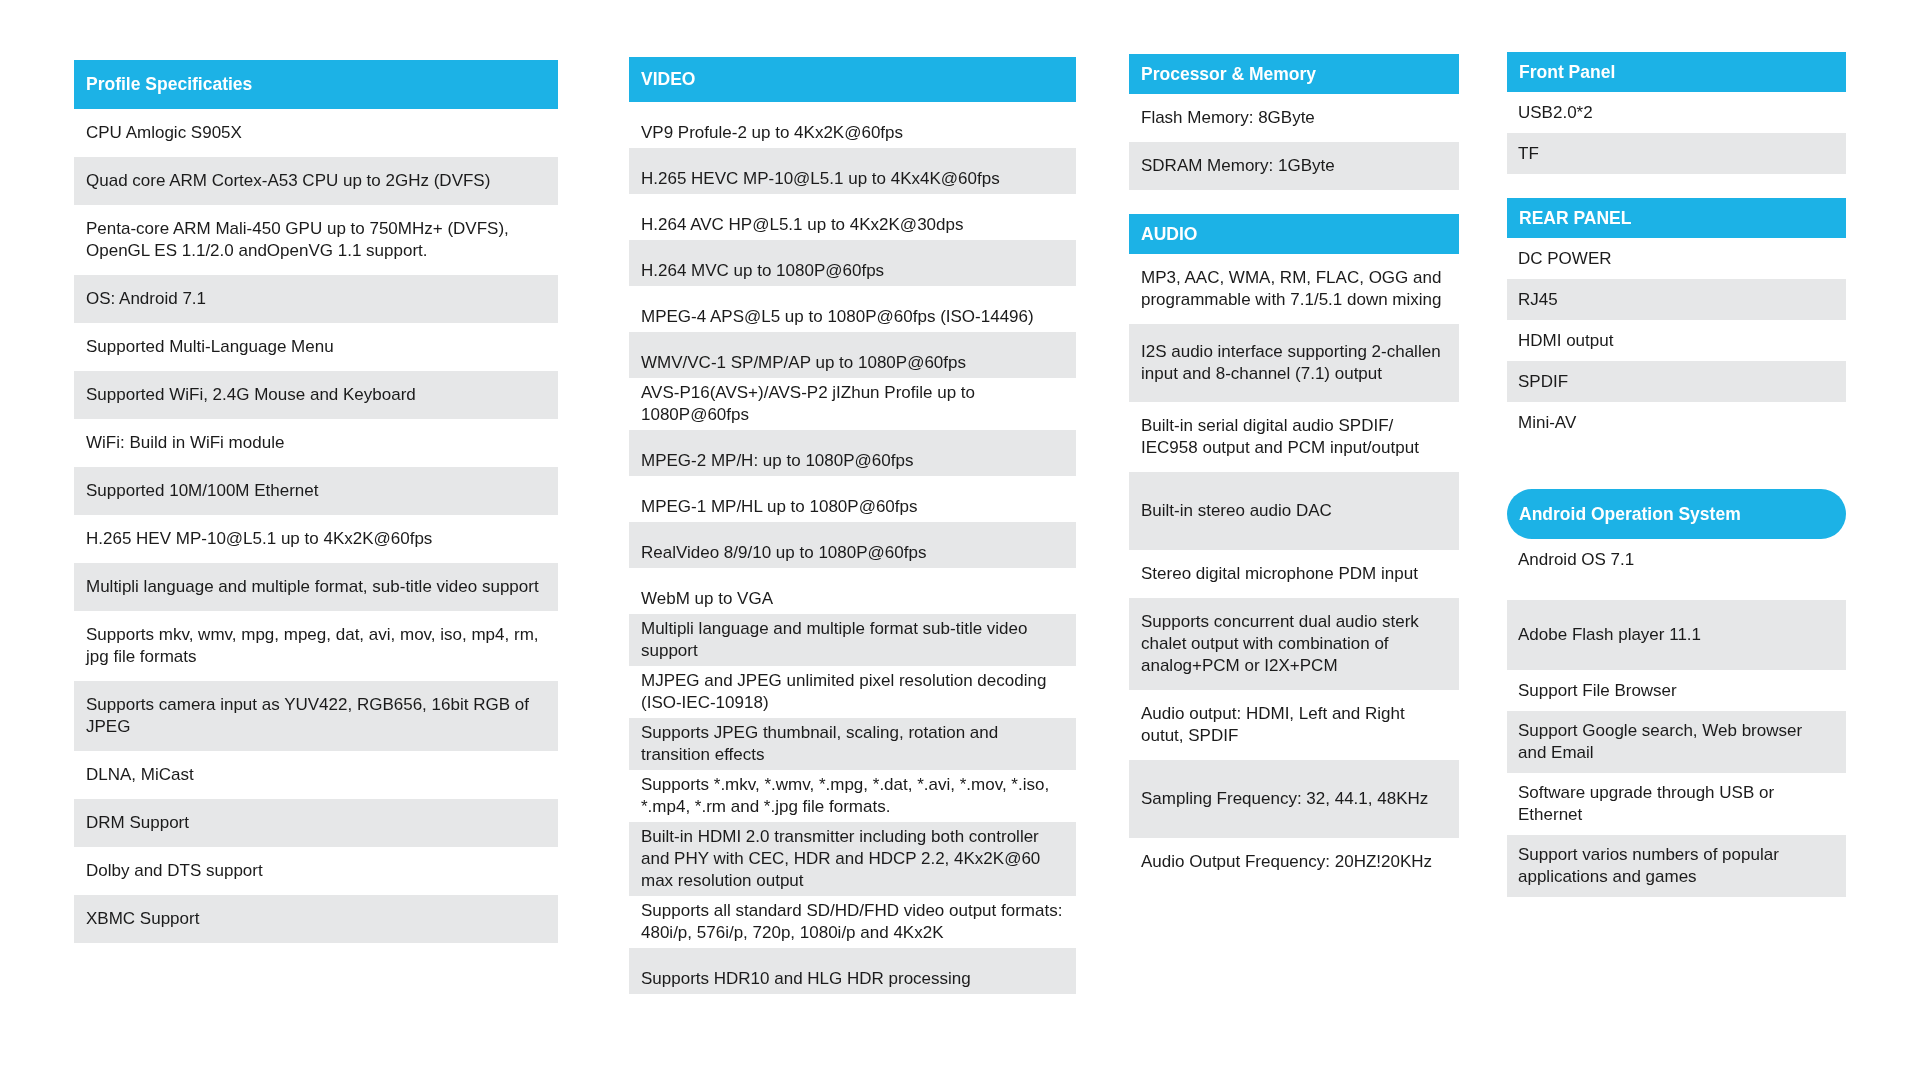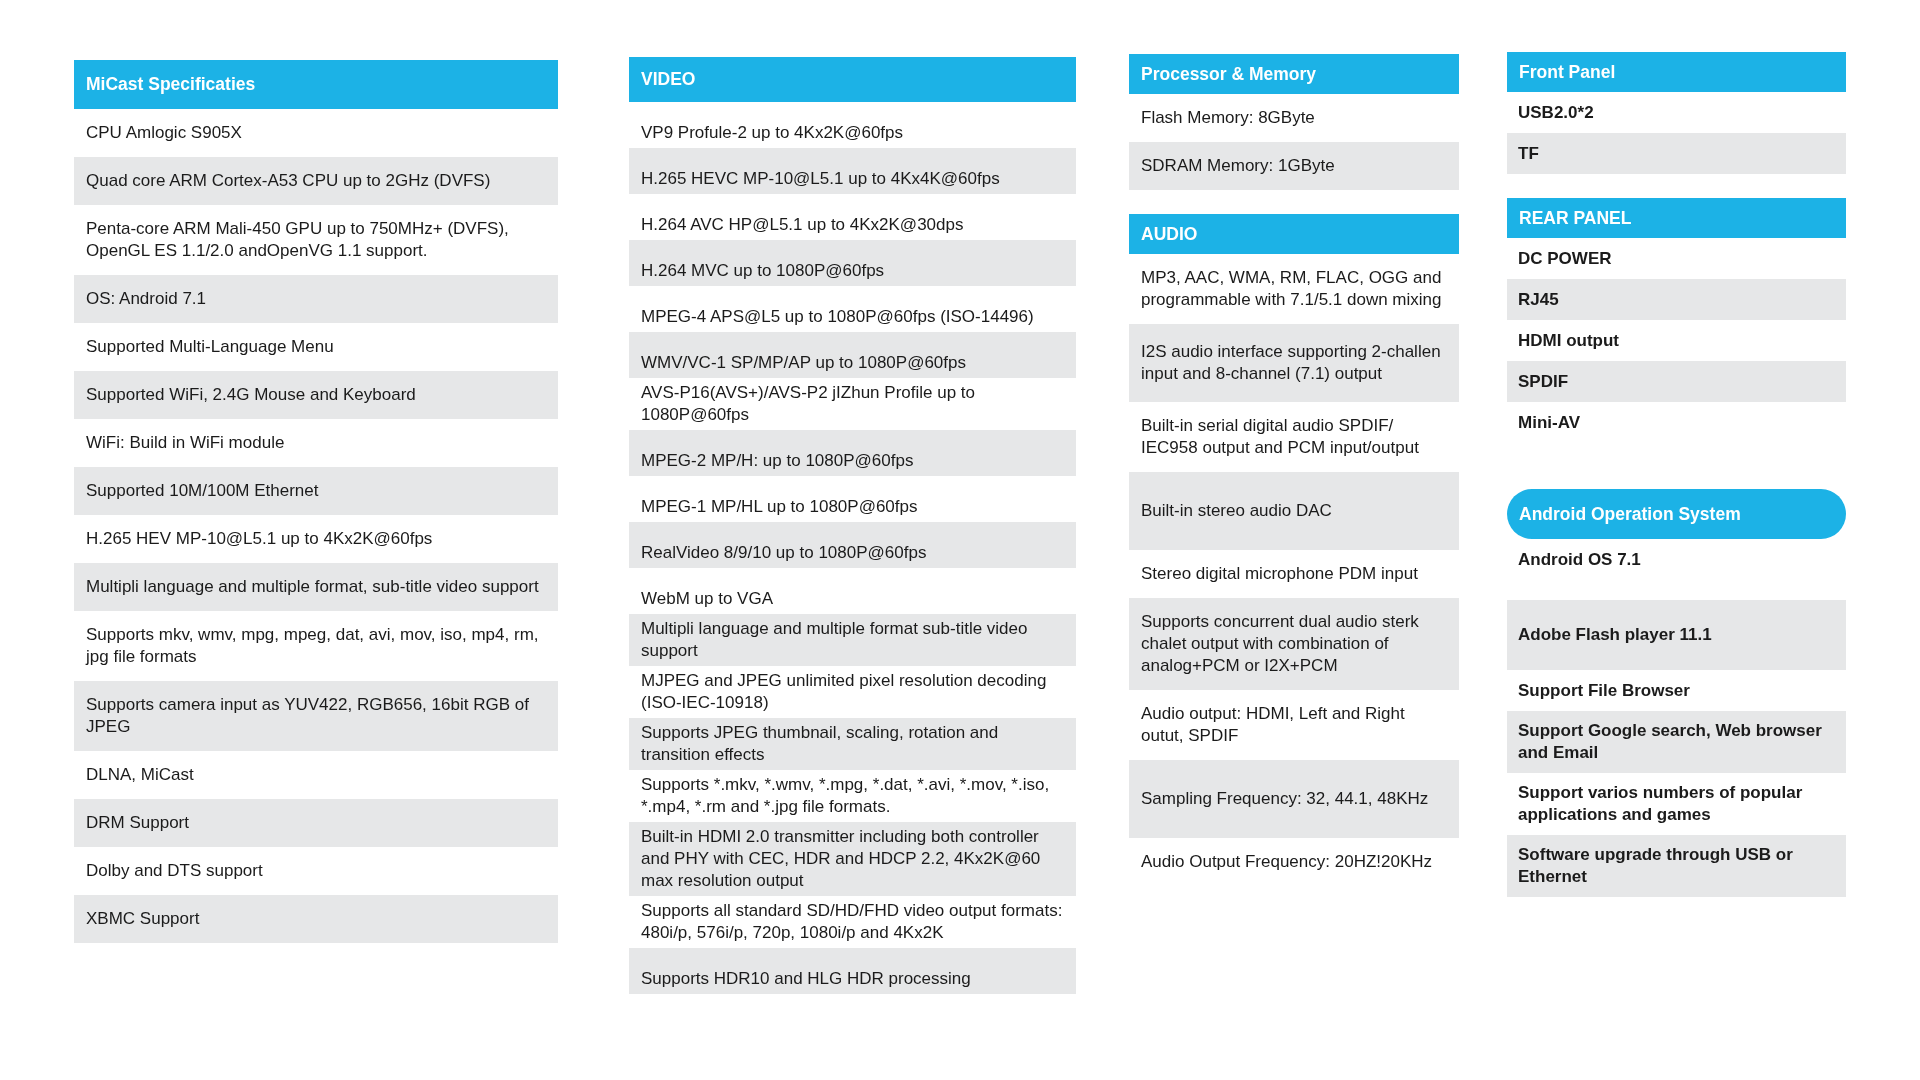--- a/index.html
+++ b/index.html
@@ -51,30 +51,30 @@
     font-size:17px;
     line-height:22px;
     padding:0 12px;
   }
   .rows > .row:nth-child(even){background:var(--alt);}
 
   .col-product .row{padding:13px 10px 13px 12px;min-height:24px;}
   .col-video .row{padding:4px 12px;min-height:46px;align-items:flex-end;}
   .col-memory-audio .row{padding:13px 12px;min-height:46px;}
   .col-memory-audio .row.lg{min-height:78px;}
-  .col-panels .row{padding:9px 11px;min-height:41px;font-weight:bold;}
+  .col-panels .row{padding:9px 11px;min-height:41px;}
   .col-panels .row.lg{min-height:70px;margin-top:20px;}
 </style>
 </head>
 <body>
 
 <div class="page">
   <div class="col col-product">
       <div class="section">
-        <div class="sec-header">MiCast Specificaties</div>
+        <div class="sec-header">Profile Specificaties</div>
         <div class="rows">
           <div class="row">
             <span>CPU Amlogic S905X</span>
           </div>
           <div class="row">
             <span>Quad core ARM Cortex-A53 CPU up to 2GHz (DVFS)</span>
           </div>
           <div class="row">
             <span>Penta-core ARM Mali-450 GPU up to 750MHz+ (DVFS), OpenGL ES 1.1/2.0 andOpenVG 1.1 support.</span>
           </div>
@@ -267,21 +267,21 @@
           <div class="row lg">
             <span>Adobe Flash player 11.1</span>
           </div>
           <div class="row">
             <span>Support File Browser</span>
           </div>
           <div class="row">
             <span>Support Google search, Web browser and Email</span>
           </div>
           <div class="row">
+            <span>Software upgrade through USB or Ethernet</span>
+          </div>
+          <div class="row">
             <span>Support varios numbers of popular applications and games</span>
           </div>
-          <div class="row">
-            <span>Software upgrade through USB or Ethernet</span>
-          </div>
         </div>
       </div>
     </div>
 </div>
 
 </body></html>

